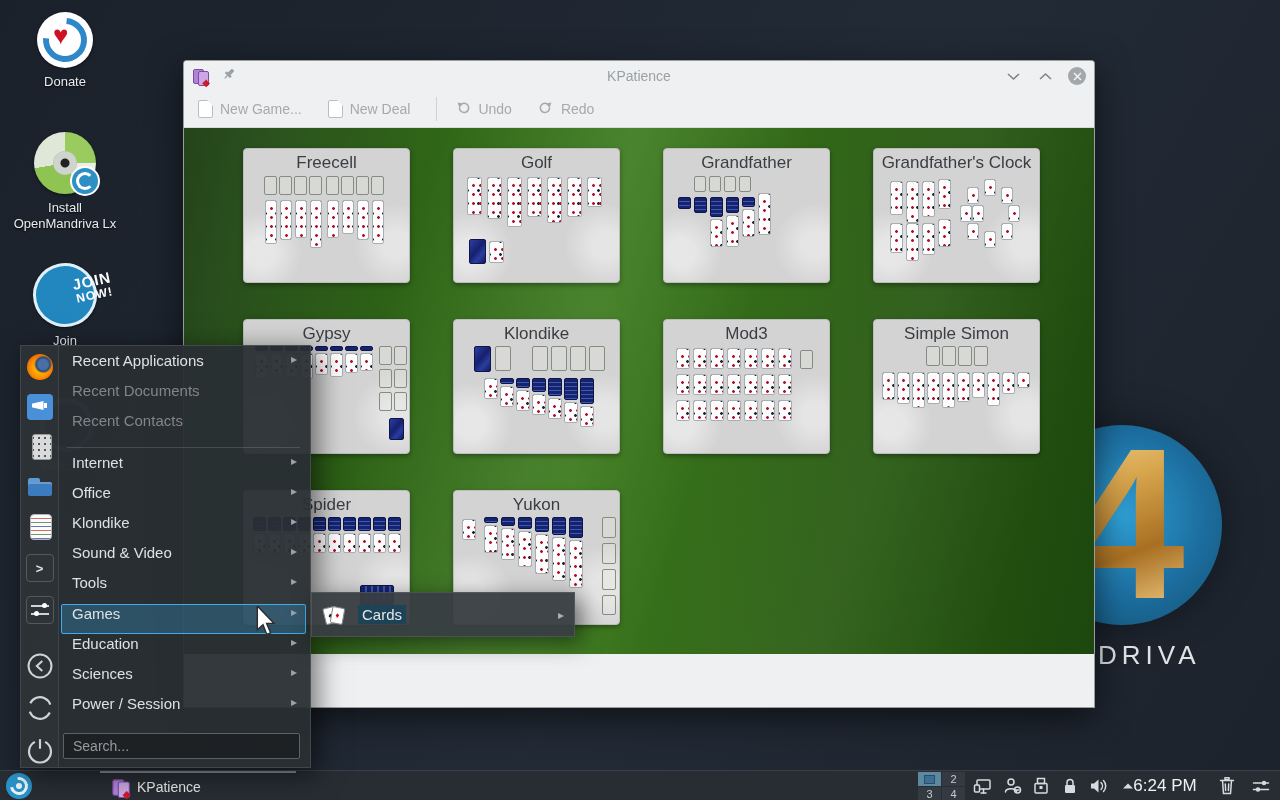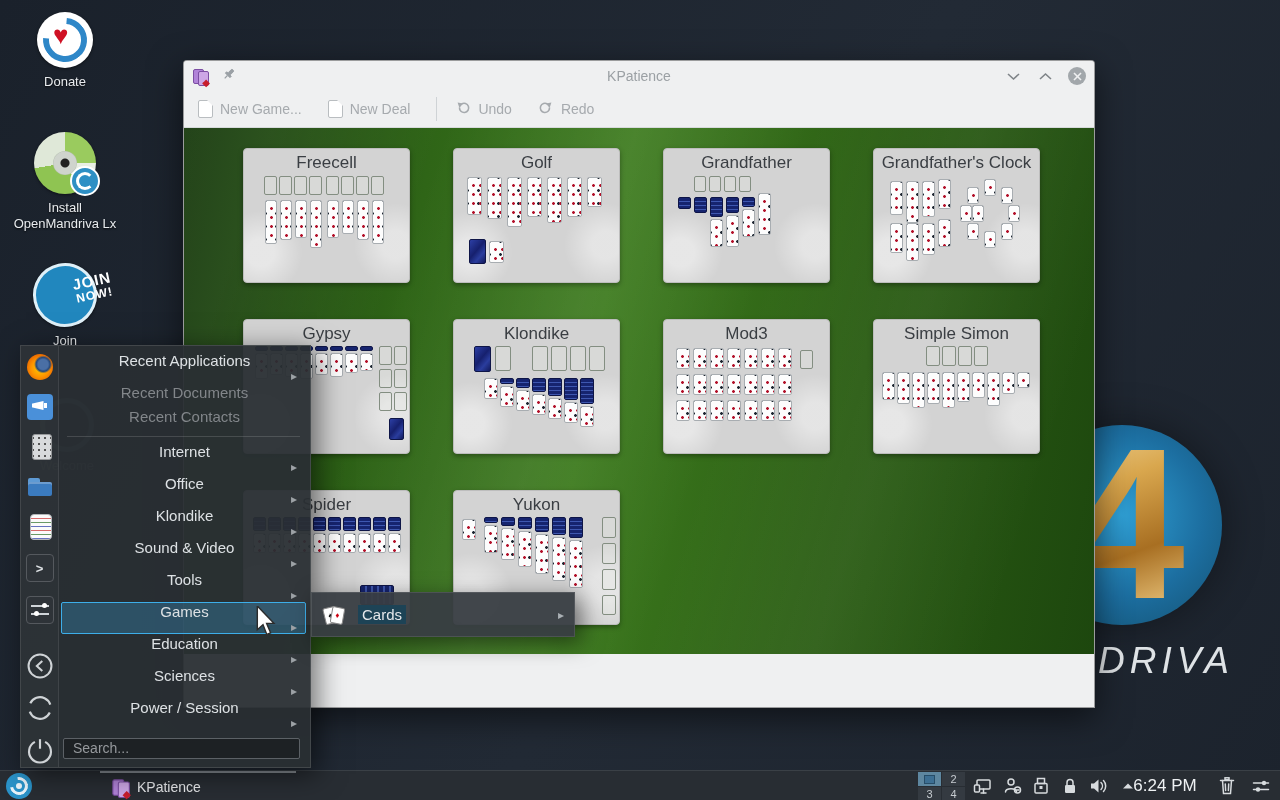--- a/index.html
+++ b/index.html
@@ -10,22 +10,22 @@
   
   #wallpaper{position:absolute;inset:0;z-index:0;}
   .om-circle{position:absolute;left:1022px;top:425px;width:200px;height:200px;border-radius:50%;
     background:radial-gradient(circle at 50% 45%,#2f9fd4 0%,#1c6ea0 55%,#14506f 100%);
     box-shadow:0 0 40px rgba(0,0,0,.4);}
   .om-four{position:absolute;left:1020px;top:404px;width:210px;height:240px;
     font-size:215px;font-weight:bold;line-height:240px;text-align:center;
     background:linear-gradient(160deg,#f7e3b2 5%,#d9a74e 35%,#a86f22 60%,#f0cd85 85%);
     -webkit-background-clip:text;background-clip:text;color:transparent;
     text-shadow:none;}
-  .om-caption{position:absolute;left:1098px;top:640px;font-size:37px;letter-spacing:5px;
-    color:#dfe3e6;font-weight:500;font-style:italic;}
+  .om-caption{position:absolute;left:1098px;top:640px;font-size:26px;letter-spacing:5px;
+    color:#dfe3e6;font-weight:500;}
 
   
   .dicon{position:absolute;width:110px;text-align:center;z-index:1;}
   .dicon .dlabel{margin-top:6px;font-size:13px;color:#e8ebee;text-shadow:0 1px 2px rgba(0,0,0,.8);line-height:16px;}
   .dicon-donate{left:10px;top:12px;}
   .dicon-install{left:10px;top:132px;}
   .dicon-join{left:10px;top:263px;}
   .dicon-welcome{left:12px;top:398px;opacity:.28;z-index:1;}
   .ic-donate{width:56px;height:56px;margin:0 auto;border-radius:50%;background:#fff;position:relative;
     box-shadow:0 1px 3px rgba(0,0,0,.5);}
@@ -101,22 +101,22 @@
 
   
   #appmenu{position:absolute;left:20px;top:345px;width:291px;height:423px;z-index:5;
     background:rgba(41,46,51,.95);border:1px solid rgba(255,255,255,.12);box-sizing:border-box;
     box-shadow:6px 6px 26px rgba(0,0,0,.55);display:flex;}
   .fav-col{width:37px;border-right:1px solid rgba(255,255,255,.09);display:flex;flex-direction:column;
     align-items:center;padding-top:8px;background:rgba(255,255,255,.02);}
   .fav{width:28px;height:28px;margin-bottom:14px;display:flex;align-items:center;justify-content:center;}
   .fav-sep{width:26px;height:1px;background:rgba(255,255,255,.18);margin:6px 0 10px;}
   .menu-list{flex:1;display:flex;flex-direction:column;padding:5px 4px 8px 2px;}
-  .mi{height:30px;display:flex;align-items:center;padding:0 8px 0 10px;font-size:15px;color:#dde1e4;
-    border:1px solid transparent;border-radius:2px;flex-direction:column;}
+  .mi{height:30px;display:flex;padding:0 8px 0 10px;font-size:15px;color:#dde1e4;
+    border:1px solid transparent;border-radius:2px;}
   .mi .arr{margin-left:auto;color:#9da2a6;font-size:12px;}
   .mi.disabled{color:#82868a;}
   .mi.selected{background:rgba(61,174,233,.28);border-color:#3daee9;}
   .mi-sep{height:1px;background:rgba(255,255,255,.14);margin:5px 6px;}
   .searchbox{margin:8px 6px 0 2px;height:26px;background:rgba(15,17,19,.45);
     border:1px solid #5c6166;border-radius:2px;display:flex;align-items:center;}
   .searchbox input{background:transparent;border:none;outline:none;color:#cfd3d6;font-size:14px;
     padding:0 9px;width:100%;font-family:"Liberation Sans",sans-serif;}
   .searchbox input::placeholder{color:#96999d;}
 

